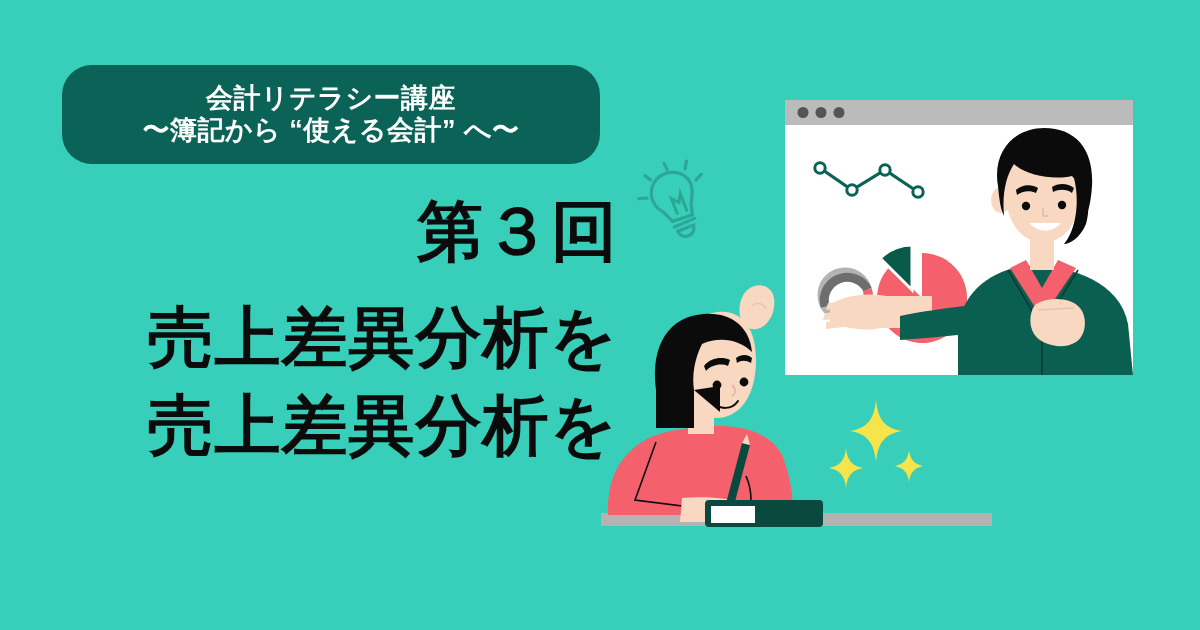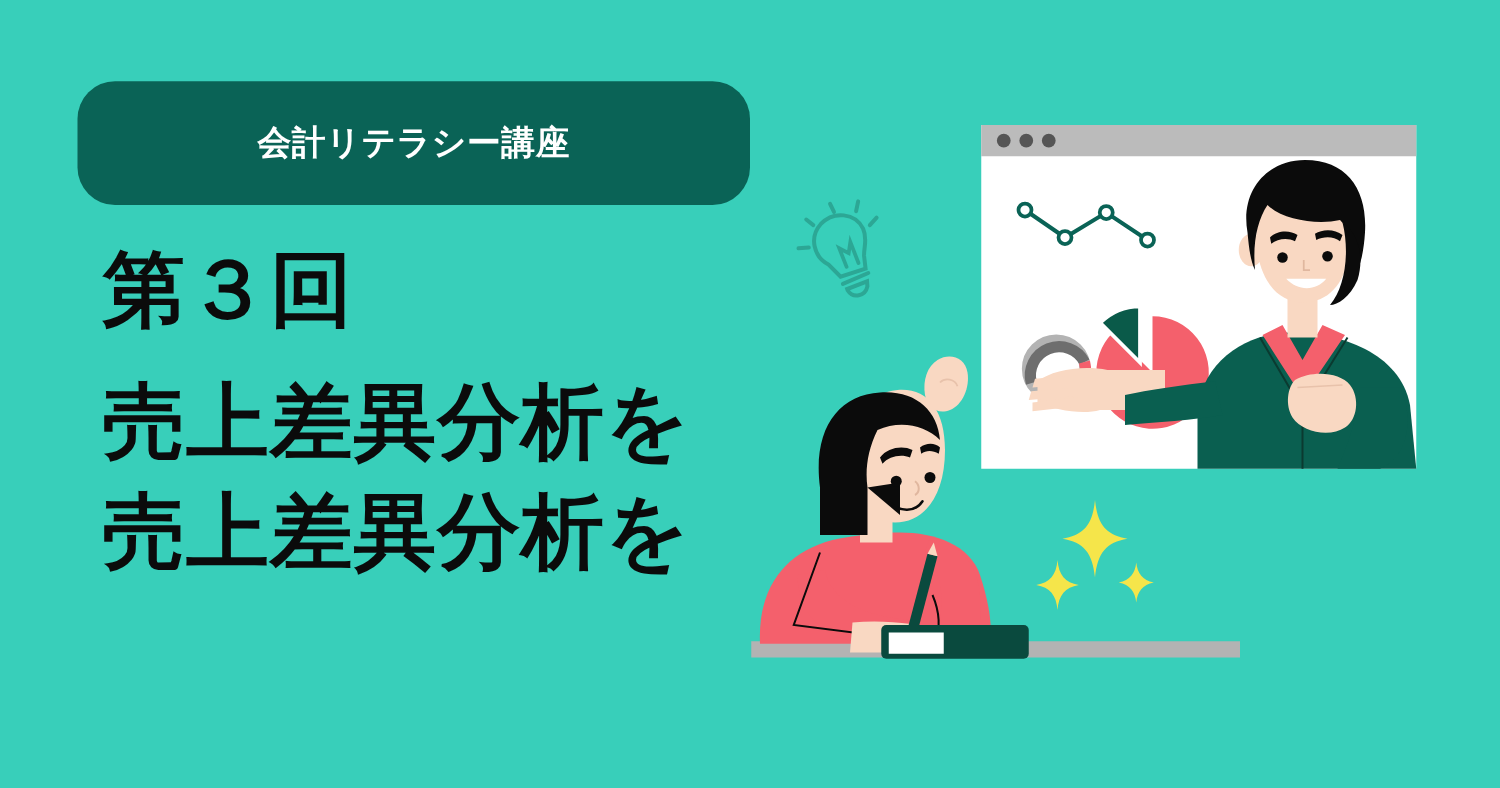--- a/index.html
+++ b/index.html
@@ -11,20 +11,21 @@
     height: 630px;
     overflow: hidden;
     font-family: "Liberation Sans", "DejaVu Sans", sans-serif;
   }
   #canvas {
     position: relative;
     width: 1200px;
     height: 630px;
     background: #38CFBA;
     overflow: hidden;
+    text-align: right;
   }
 
   
   .badge {
     position: absolute;
     left: 62px;
     top: 65px;
     width: 538px;
     height: 99px;
     background: #0A6356;
@@ -42,21 +43,21 @@
     letter-spacing: 0.5px;
     white-space: nowrap;
     line-height: 1.18;
   }
   .badge-line-1 { font-size: 27px; }
   .badge-line-2 { font-size: 27px; }
 
   
   .headline {
     position: absolute;
-    left: 82px;
+    left: 58px;
     top: 198px;
     width: 560px;
   }
   .headline-line {
     color: #0B0B0B;
     font-weight: bold;
     line-height: 1.0;
     white-space: nowrap;
     letter-spacing: 1px;
   }
@@ -74,20 +75,21 @@
   }
   .illustration svg { display: block; }
 </style>
 </head>
 <body>
 
 <div id="canvas">
 
   <div class="badge">
     <div class="badge-line badge-line-1">会計リテラシー講座</div>
+    <div class="badge-line badge-line-2">〜簿記から “使える会計” へ〜</div>
   </div>
 
   <div class="headline">
     <div class="headline-line hl-1">第３回</div>
     <div class="headline-line hl-2">売上差異分析を</div>
     <div class="headline-line hl-3">売上差異分析を</div>
   </div>
 
   <div class="illustration">
     <svg width="620" height="510" viewBox="0 0 620 510" xmlns="http://www.w3.org/2000/svg">

